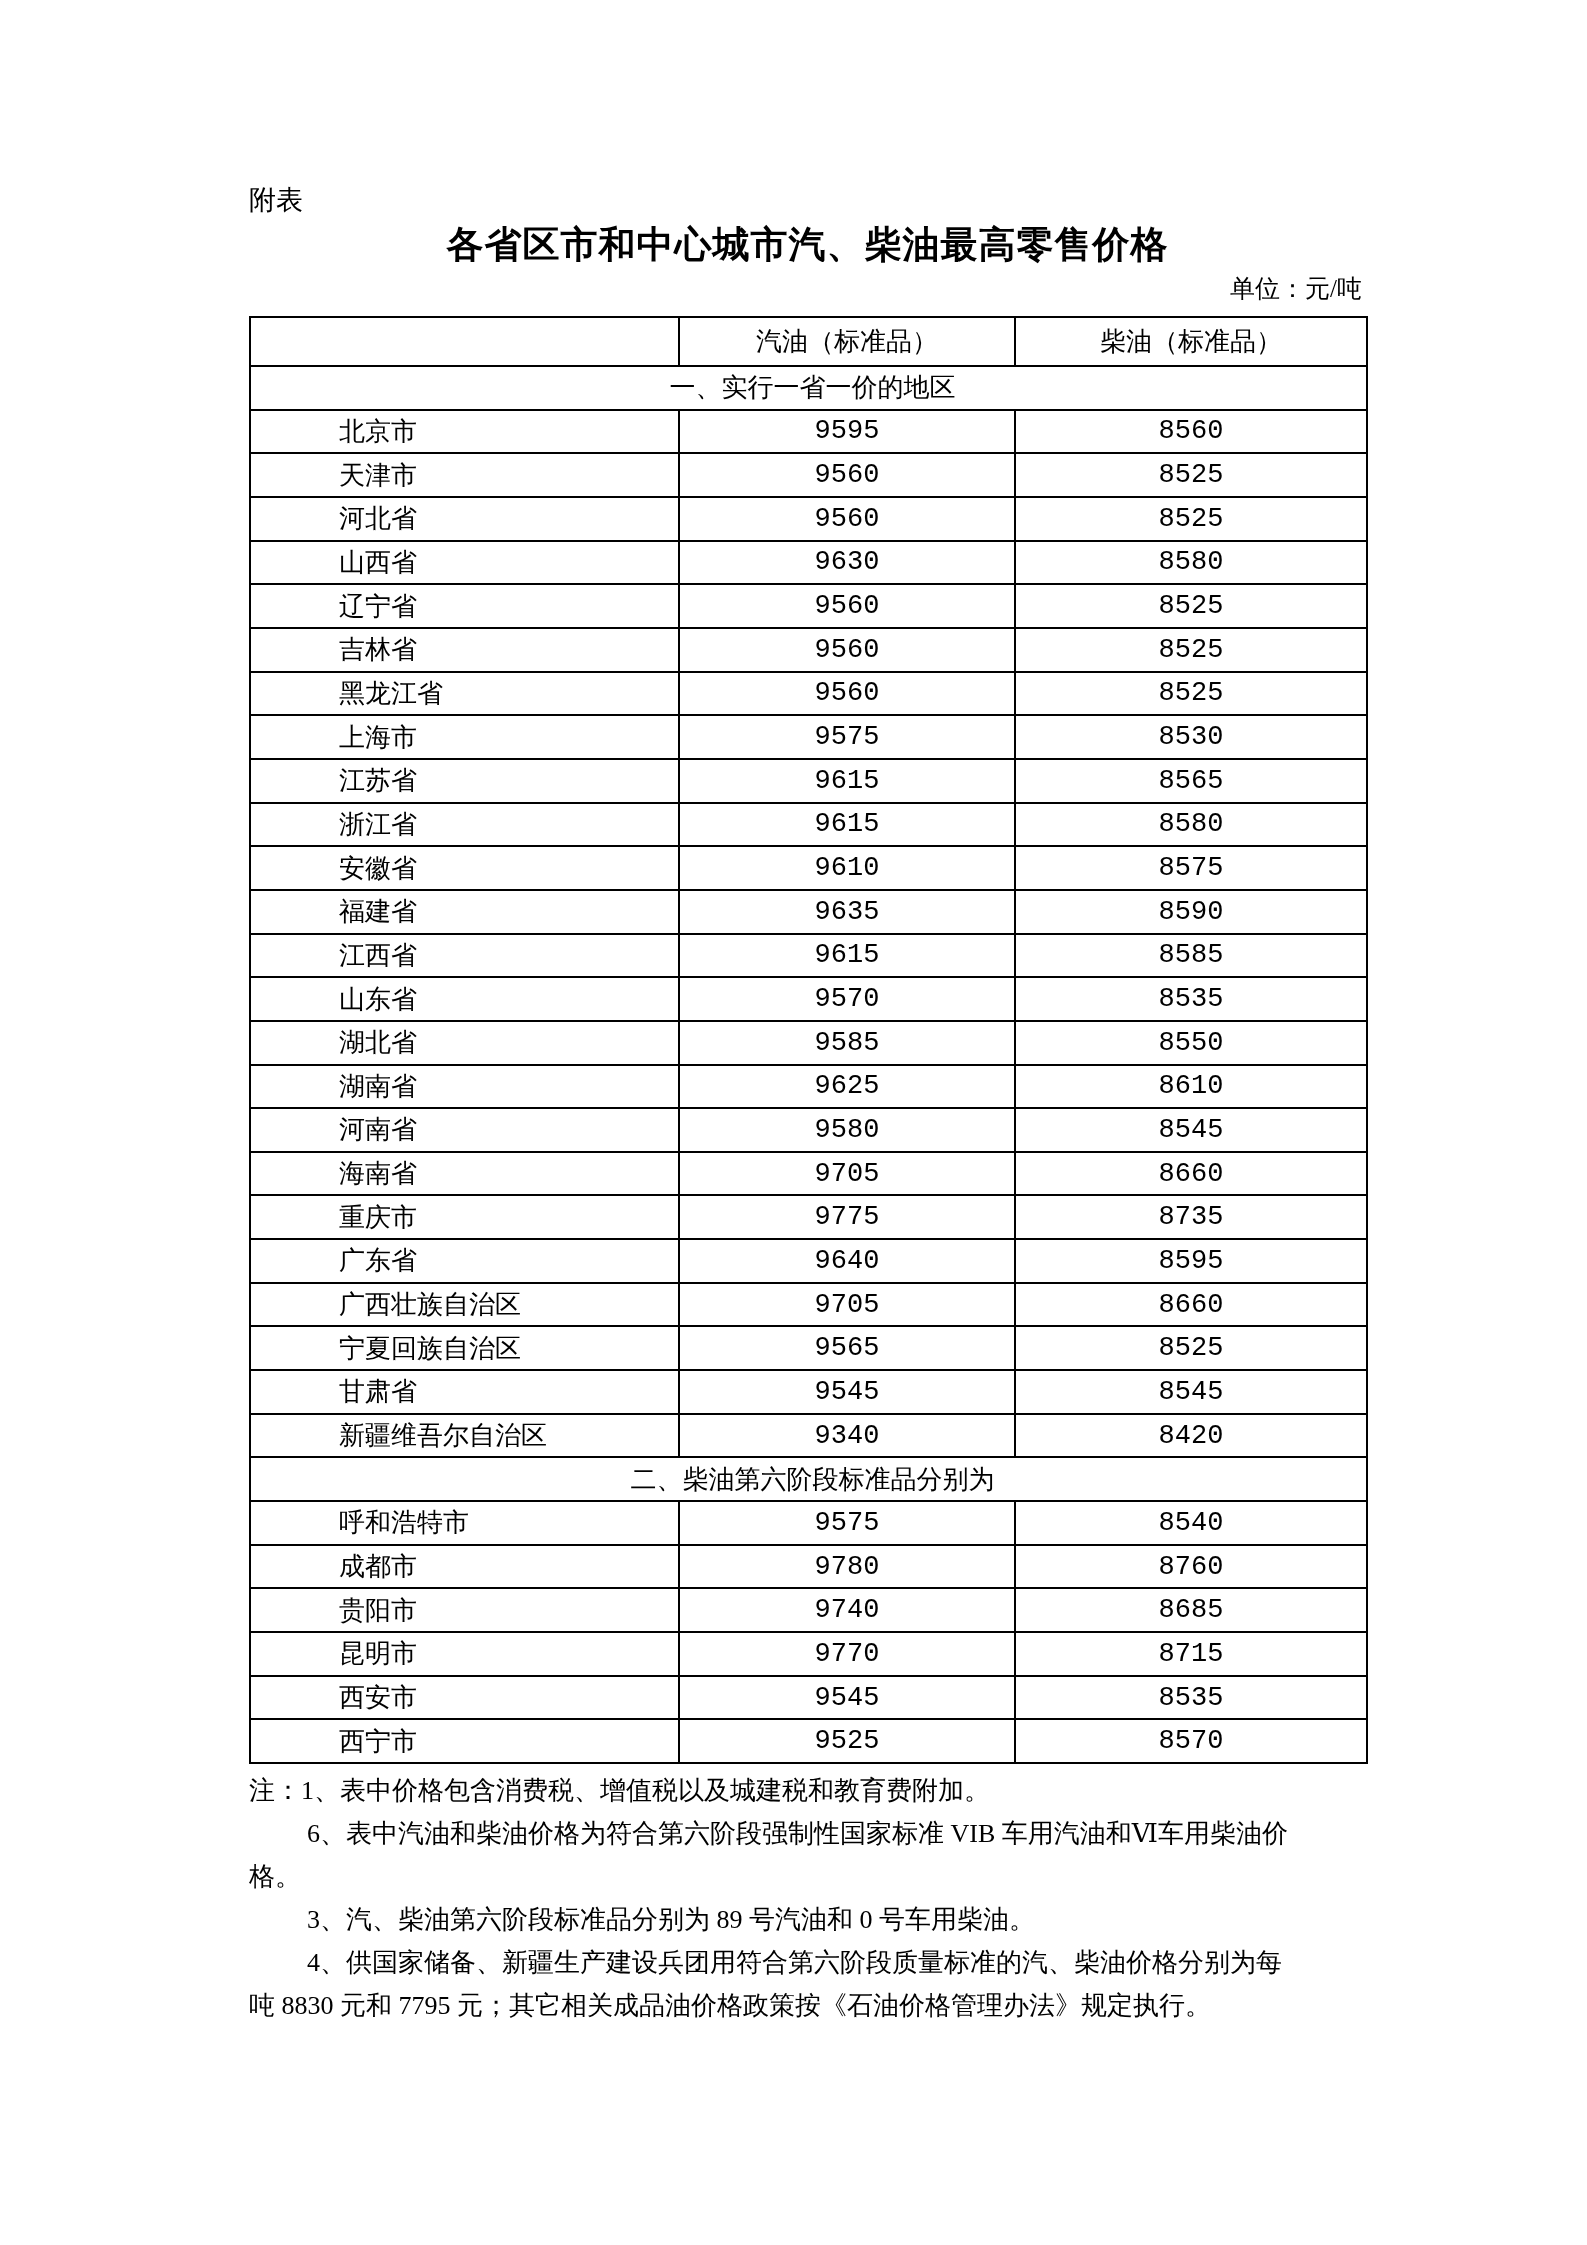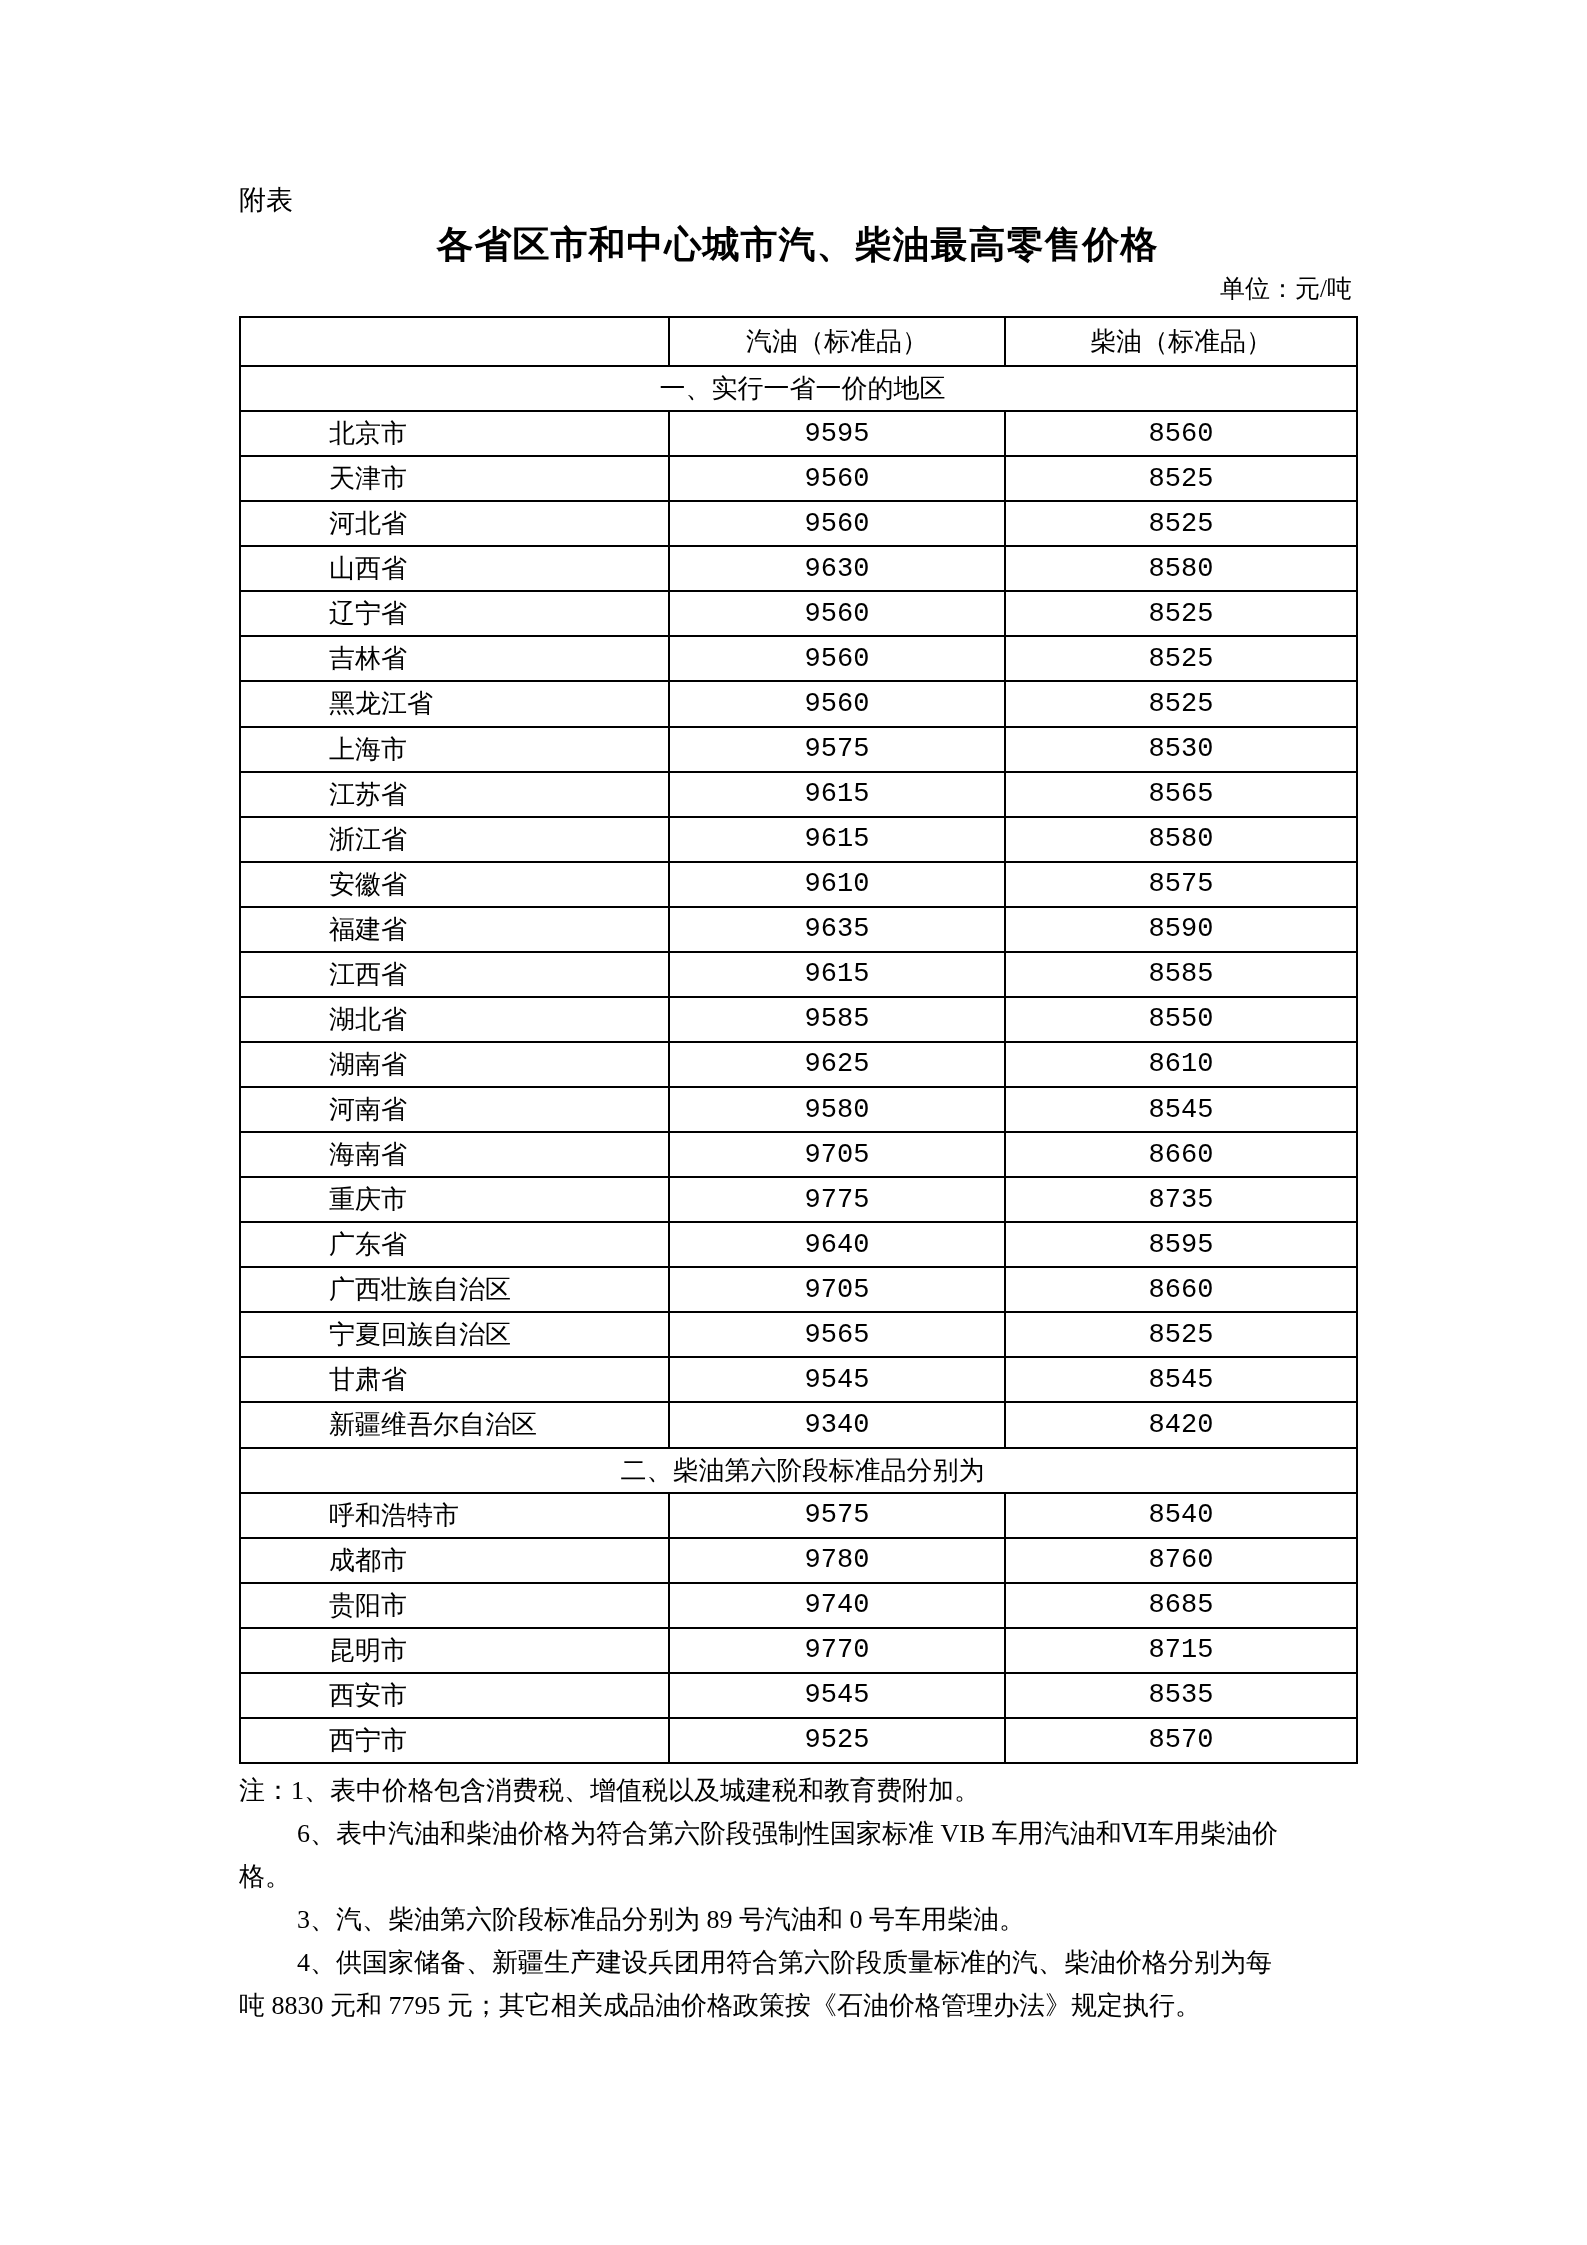--- a/index.html
+++ b/index.html
@@ -9,21 +9,21 @@
   }
   body {
     position: relative;
     width: 1587px;
     height: 2245px;
     color: #000;
     font-family: "Liberation Serif", "DejaVu Serif", serif;
   }
   .content {
     position: absolute;
-    left: 239px;
+    left: 249px;
     top: 0;
     width: 1117px;
     padding-top: 186px;
   }
   .fubiao {
     font-size: 27px;
     line-height: 28px;
   }
   .doc-title {
     margin-top: 13px;
@@ -166,20 +166,25 @@
           <td class="region-cell">福建省</td>
           <td class="num-cell">9635</td>
           <td class="num-cell">8590</td>
         </tr>
         <tr>
           <td class="region-cell">江西省</td>
           <td class="num-cell">9615</td>
           <td class="num-cell">8585</td>
         </tr>
         <tr>
+          <td class="region-cell">山东省</td>
+          <td class="num-cell">9570</td>
+          <td class="num-cell">8535</td>
+        </tr>
+        <tr>
           <td class="region-cell">湖北省</td>
           <td class="num-cell">9585</td>
           <td class="num-cell">8550</td>
         </tr>
         <tr>
           <td class="region-cell">湖南省</td>
           <td class="num-cell">9625</td>
           <td class="num-cell">8610</td>
         </tr>
         <tr>

